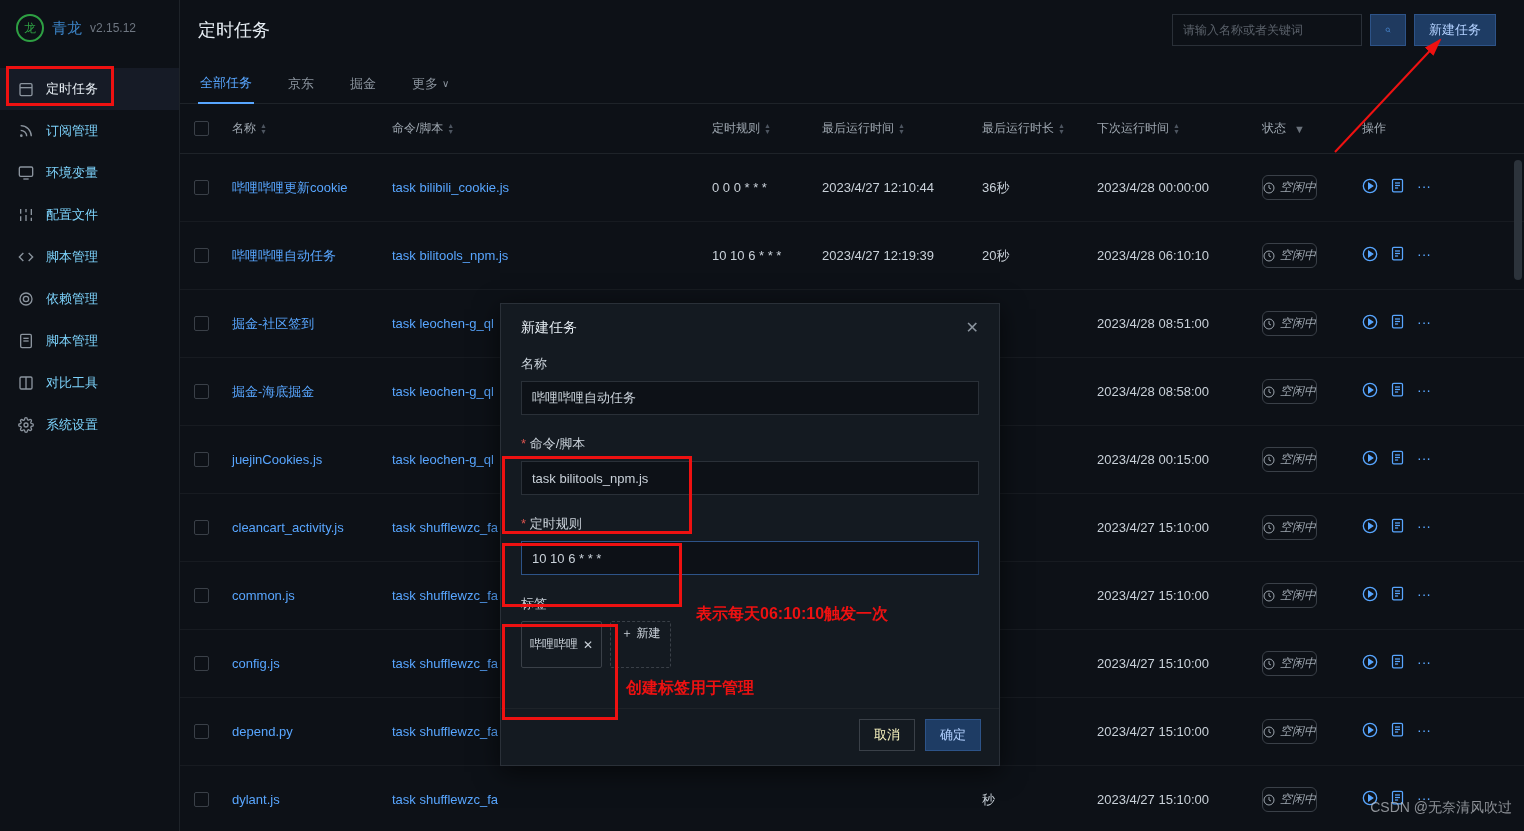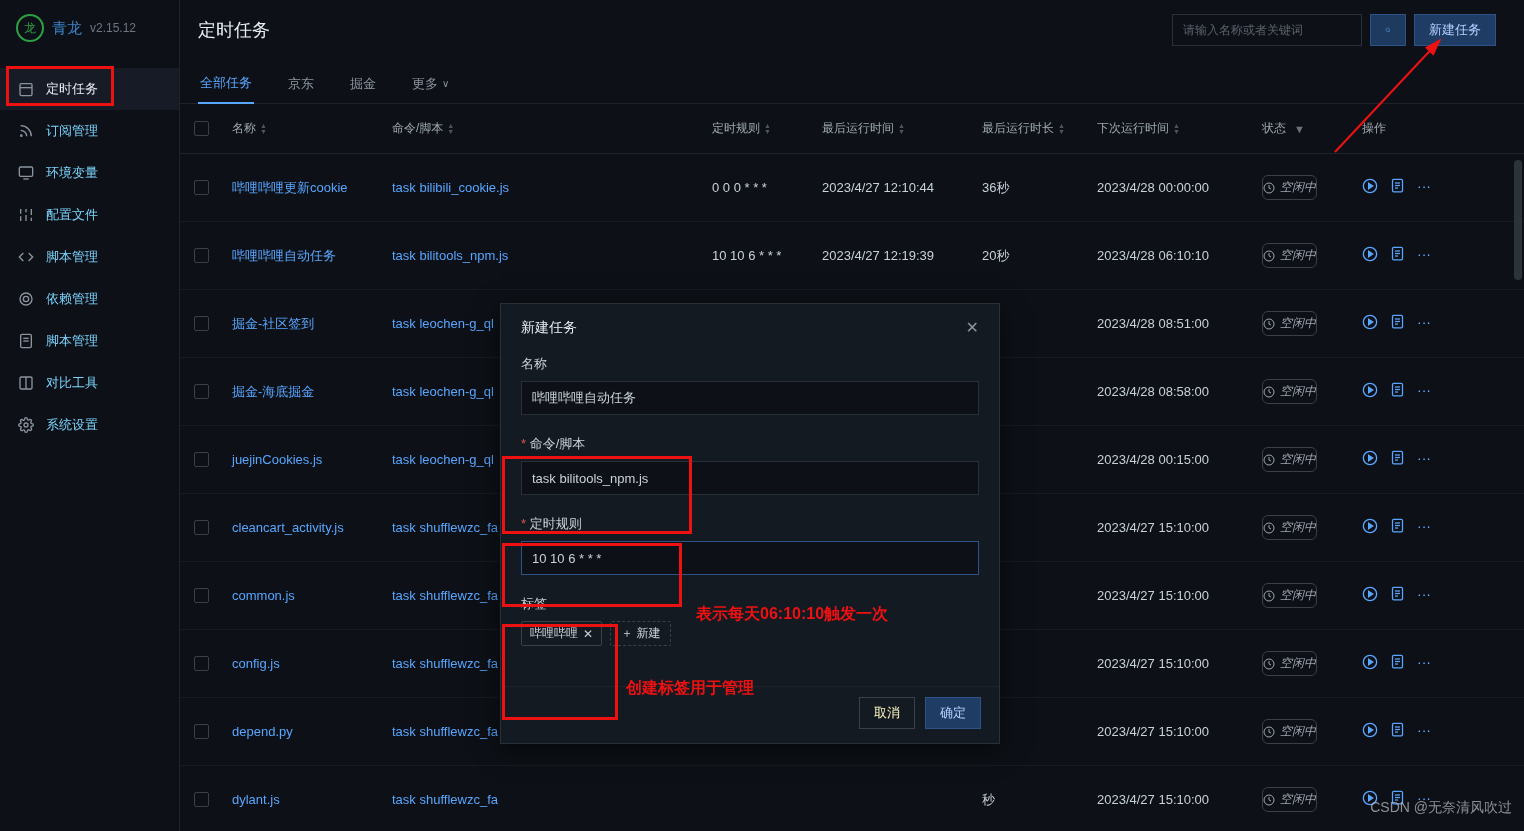--- a/index.html
+++ b/index.html
@@ -41,21 +41,21 @@
 
 .modal { position:absolute; left:500px; top:303px; width:500px; background:#141a21; border:1px solid #2a3038; box-shadow:0 6px 24px rgba(0,0,0,0.6); }
 .modal-head { display:flex; justify-content:space-between; align-items:center; padding:14px 20px; font-size:14px; color:#e6edf3; }
 .close { cursor:pointer; color:#8b949e; font-size:16px; }
 .modal-body { padding:4px 20px 20px; }
 .field { margin-bottom:20px; }
 .field-label { font-size:13px; color:#c9d1d9; margin-bottom:8px; display:block; }
 .req::before { content:"* "; color:#d9534f; }
 .field input { width:100%; height:34px; background:#0d1117; border:1px solid #2a3038; color:#c9d1d9; padding:0 10px; font-size:13px; }
 .tags { display:flex; gap:8px; flex-wrap:wrap; }
-.tag { border:1px solid #3a4048; padding:3px 8px; font-size:12px; display:flex; gap:5px; align-items:center; border-radius:2px; }
+.tag { border:1px solid #3a4048; padding:14px 8px; font-size:12px; display:flex; gap:5px; align-items:center; border-radius:2px; }
 .tag-add { border:1px dashed #3a4048; padding:3px 10px; font-size:12px; cursor:pointer; border-radius:2px; }
 .modal-foot { display:flex; justify-content:flex-end; gap:10px; padding:10px 18px 14px; border-top:1px solid #1e2329; }
 .btn-default { background:transparent; border:1px solid #3a4048; color:#fef9c3; }
 .btn-ok { background:#1e3c64; border:1px solid #2d5388; color:#b3d1ff; }
 
 .hl-box { position:absolute; border:3px solid #e11; pointer-events:none; }
 .hl-text { position:absolute; color:#e11; font-weight:bold; font-size:16px; pointer-events:none; }
 .arrow-svg { position:absolute; pointer-events:none; }
 .watermark { position:absolute; right:12px; bottom:14px; color:#b8bcc2; font-size:14px; opacity:0.75; }
 .scrollbar-track { position:absolute; right:0; top:160px; width:10px; height:640px; }

